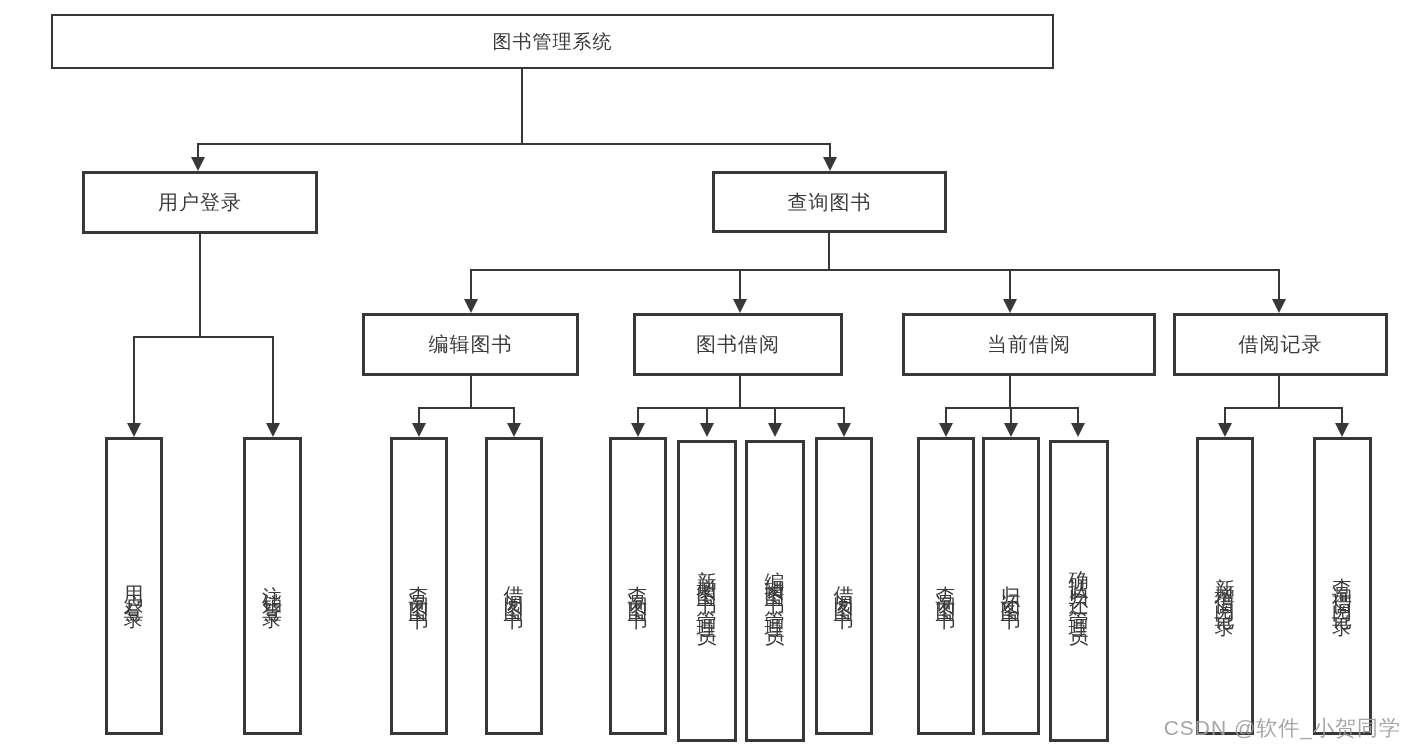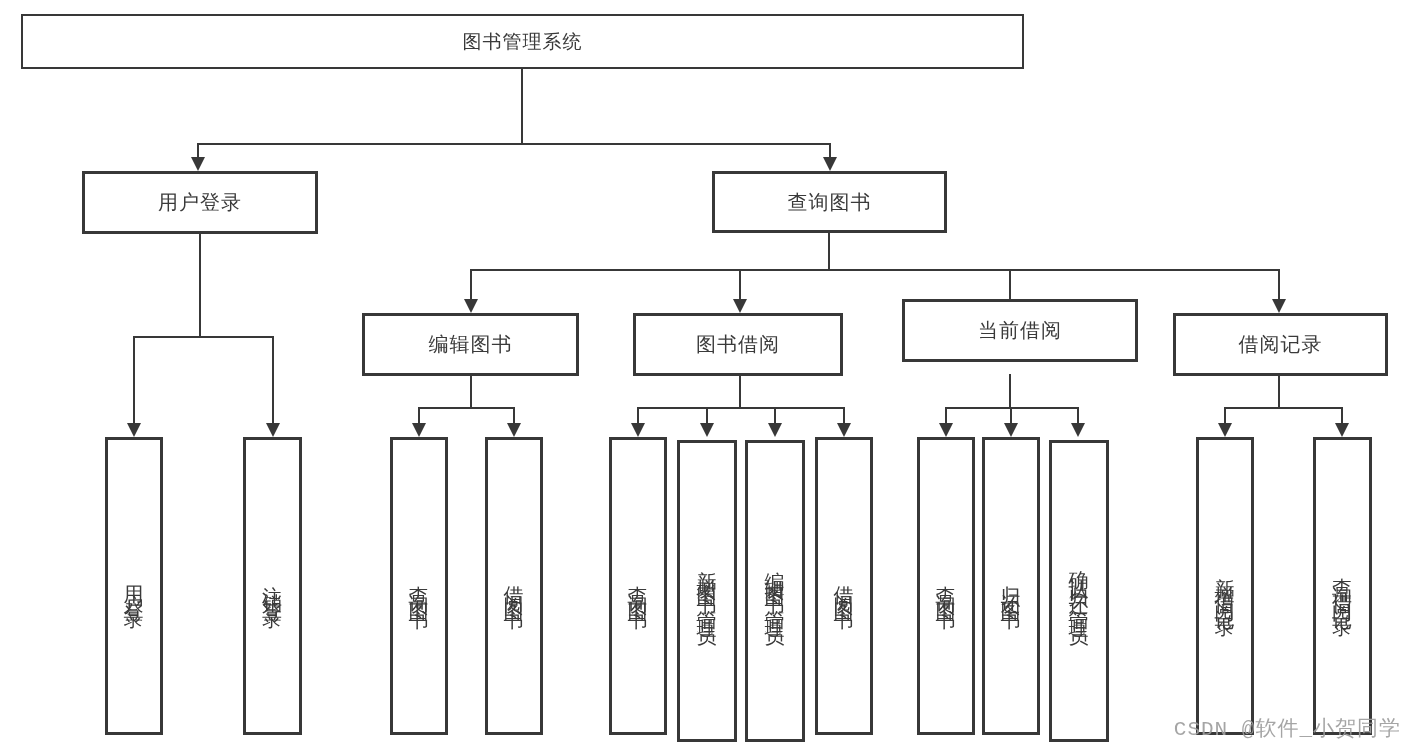--- a/index.html
+++ b/index.html
@@ -16,21 +16,21 @@
     overflow:hidden;
     font-family:"Liberation Sans","DejaVu Sans",sans-serif;
   }
   .box{
     position:absolute;
     box-sizing:border-box;
     background:var(--bg);
     border:3px solid var(--line);
     display:flex;align-items:center;justify-content:center;
   }
-  .box.root{border-width:2px;}
+  .box.root{border-width:2px;margin-left:30px;}
   .hlabel{
     color:var(--text);
     font-size:20px;
     letter-spacing:1px;
     white-space:nowrap;
   }
   .root .hlabel{font-size:19px;}
   .vlabel{
     color:var(--text);
     font-size:20px;
@@ -51,21 +51,20 @@
     border-top:14px solid var(--line);
   }
   .watermark{
     position:absolute;
     right:4px;bottom:5px;
     font-size:21px;
     color:var(--watermark);
     opacity:.92;
     letter-spacing:1px;
     white-space:nowrap;
-    font-family:Liberation Mono, monospace;
   }
 </style>
 </head>
 <body>
 
 <div class="canvas">
 
   <div class="box root" style="left:21px;top:14px;width:1003px;height:55px">
     <span class="hlabel">图书管理系统</span>
   </div>
@@ -101,21 +100,21 @@
   <div class="arrow" style="left:733px;top:299px"></div>
   <div class="arrow" style="left:1003px;top:299px"></div>
   <div class="arrow" style="left:1272px;top:299px"></div>
 
   <div class="box" style="left:362px;top:313px;width:217px;height:63px">
     <span class="hlabel">编辑图书</span>
   </div>
   <div class="box" style="left:633px;top:313px;width:210px;height:63px">
     <span class="hlabel">图书借阅</span>
   </div>
-  <div class="box" style="left:902px;top:299px;width:236px;height:63px">
+  <div class="box" style="left:902px;top:313px;width:254px;height:63px">
     <span class="hlabel">当前借阅</span>
   </div>
   <div class="box" style="left:1173px;top:313px;width:215px;height:63px">
     <span class="hlabel">借阅记录</span>
   </div>
 
   <div class="vline" style="left:470px;top:374px;height:35px"></div>
   <div class="hline" style="left:419px;top:407px;width:96px"></div>
   <div class="vline" style="left:418px;top:407px;height:18px"></div>
   <div class="vline" style="left:513px;top:407px;height:18px"></div>

